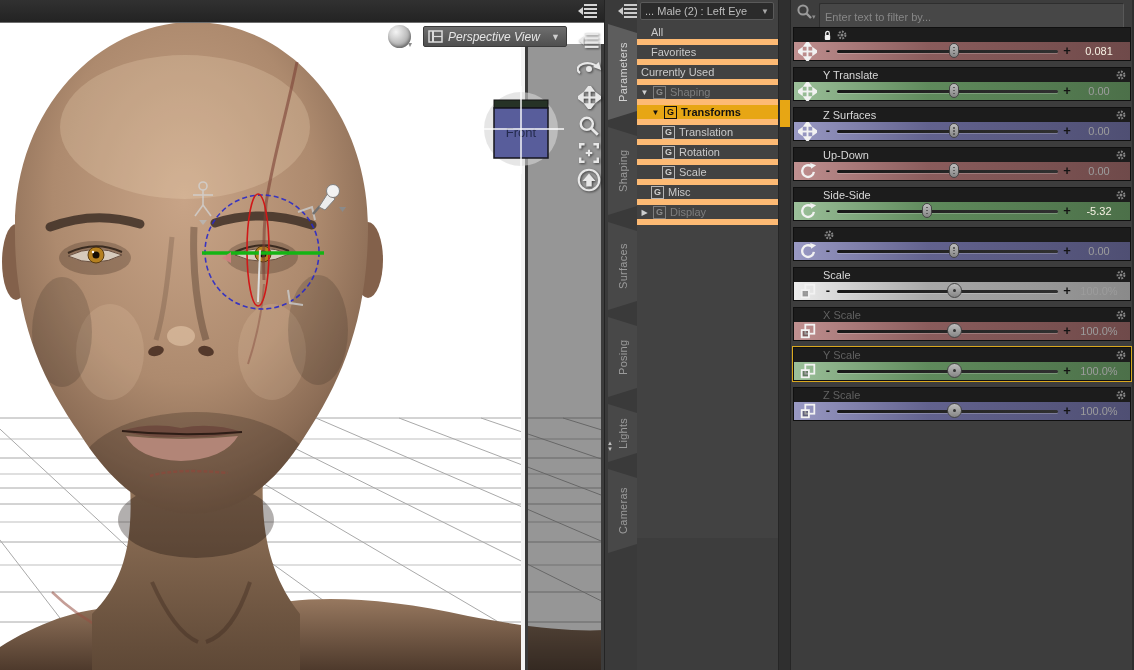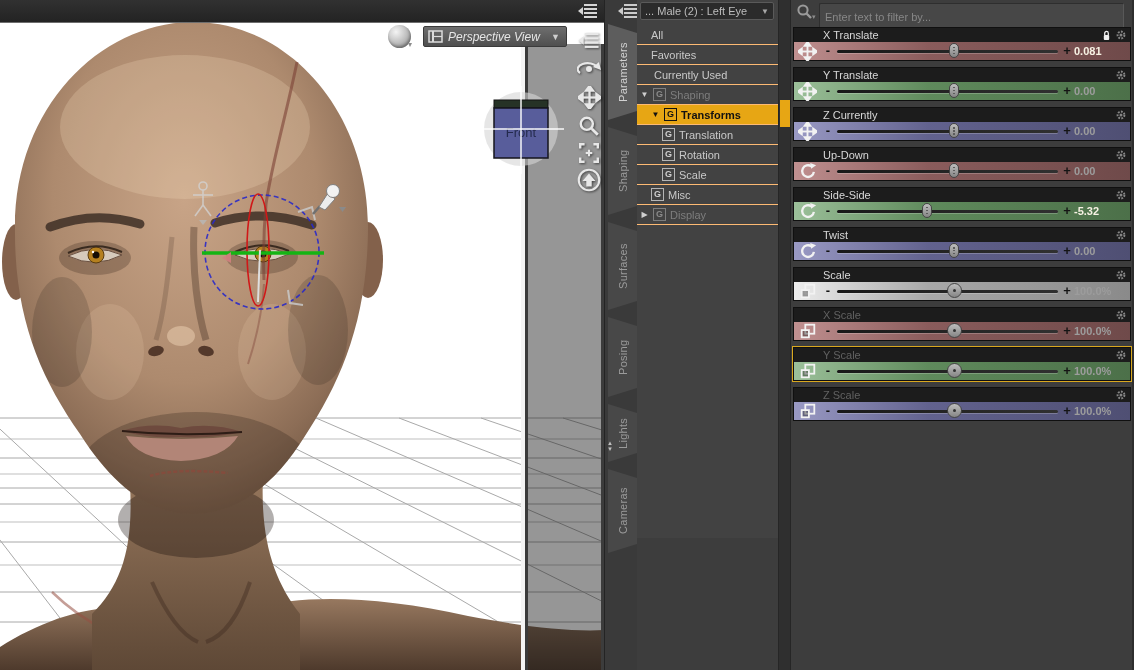--- a/index.html
+++ b/index.html
@@ -37,21 +37,21 @@
   #collapse-handle{position:absolute;left:604px;top:438px;width:12px;height:16px;display:flex;flex-direction:column;
     align-items:center;justify-content:center;color:#c0c0c0;font-size:7px;line-height:6px;}
   
   #treepanel{position:absolute;left:637px;top:0;width:141px;height:538px;background:#424242;}
   #node-dd{position:absolute;left:3px;top:2px;width:134px;height:18px;background:#2b2b2b;border:1px solid #5a5a5a;
     border-radius:2px;display:flex;align-items:center;color:#bdbdbd;font-size:11px;box-sizing:border-box;padding:0 4px;gap:3px;}
   #node-dd .lbl{flex:1;white-space:nowrap;overflow:hidden;}
   #node-dd .car{font-size:8px;color:#a8a8a8;}
   #treerows{position:absolute;left:0;top:25px;width:141px;}
   .trow{height:20px;display:flex;align-items:center;font-size:11px;color:#c9c9c9;
-    border-bottom:1px solid #fdba74;box-sizing:border-box;gap:4px;cursor:default;}
+    border-bottom:6px solid #fdba74;box-sizing:border-box;gap:4px;cursor:default;}
   .trow .tri{width:9px;font-size:8px;color:#cfcfcf;text-align:center;}
   .trow .gbox{width:13px;height:13px;border:1px solid #b5b5b5;box-sizing:border-box;font-size:9px;line-height:11px;
     text-align:center;color:#cfcfcf;font-weight:bold;}
   .trow.dim{color:#7e7e7e;}
   .trow.dim .gbox{border-color:#7e7e7e;color:#8a8a8a;}
   .trow.sel{background:#e7a614;color:#111;font-weight:bold;}
   .trow.sel .tri{color:#111;}
   .trow.sel .gbox{border-color:#111;color:#111;}
   #scrollstrip{position:absolute;left:778px;top:0;width:13px;height:670px;background:#2f2f2f;
     border-left:1px solid #262626;border-right:1px solid #262626;box-sizing:border-box;}
@@ -81,21 +81,21 @@
   .pminus,.pplus{width:14px;text-align:center;font-size:13px;font-weight:bold;color:#141414;line-height:18px;}
   .ptrack{flex:1;position:relative;height:18px;}
   .groove{position:absolute;left:2px;right:2px;top:8px;height:3px;border-radius:2px;
     background:linear-gradient(to right,#191919,#303030);box-shadow:0 1px 0 rgba(255,255,255,.22);}
   .phandle{position:absolute;top:1px;width:10px;height:15px;margin-left:-5px;border-radius:5px;
     background:linear-gradient(#bdbdbd,#868686);border:1px solid #454545;box-sizing:border-box;}
   .phandle::after{content:"";position:absolute;left:3px;top:3px;width:2px;height:8px;
     background:repeating-linear-gradient(#5c5c5c 0 1.5px,transparent 1.5px 3px);}
   .phandle.round{width:15px;height:15px;margin-left:-7px;border-radius:50%;}
   .phandle.round::after{left:5px;top:5px;width:3px;height:3px;border-radius:50%;background:#333;}
-  .pvalue{width:56px;text-align:left;padding-right:6px;font-size:11px;font-weight:bold;color:#9c9c9c;box-sizing:border-box;}
+  .pvalue{width:56px;text-align:center;padding-right:6px;font-size:11px;font-weight:normal;color:#9c9c9c;box-sizing:border-box;}
   .pvalue.chg{color:#f7f2e4;}
   svg{display:block;}
 </style>
 </head>
 <body>
 
 <div id="viewport">
   <div id="vp-scene">
     <svg width="604" height="648" viewBox="0 0 604 648">
       <defs>
@@ -327,21 +327,21 @@
     <span class="lbl">... Male (2) : Left Eye</span>
     <span class="car">▼</span>
   </div>
   <div id="treerows">
       <div class="trow" style="padding-left: 14px;">
         <span>All</span>
       </div>
       <div class="trow" style="padding-left: 14px; text-align: center;">
         <span>Favorites</span>
       </div>
-      <div class="trow" style="padding-left: 17px;">
+      <div class="trow" style="padding-left: 4px;">
         <span>Currently Used</span>
       </div>
       <div class="trow dim" style="padding-left: 3px;">
         <span class="tri">▼</span>
         <span class="gbox">G</span>
         <span>Shaping</span>
       </div>
       <div class="trow sel" style="padding-left: 14px;">
         <span class="tri">▼</span>
         <span class="gbox">G</span>
@@ -379,21 +379,20 @@
     <svg id="filter-icon" width="17" height="17" viewBox="0 0 17 17">
       <circle cx="7" cy="7" r="4.6" fill="none" stroke="#9a9a9a" stroke-width="2"></circle>
       <line x1="10.5" y1="10.5" x2="15" y2="15" stroke="#9a9a9a" stroke-width="2.4"></line>
     </svg>
     <div id="filter-car">▾</div>
     <input id="filter-input" type="text" placeholder="Enter text to filter by..." style="">
   </div>
   <div id="groups">
       <div class="pgroup">
         <div class="plabel">
-          <span class="pname">X Translate</span>
           <span class="picons">
             <svg width="9" height="11" viewBox="0 0 10 12">
               <path d="M3,5.5 V3.5 a2,2 0 0 1 4,0 V5.5" fill="none" stroke="#f0f0f0" stroke-width="1.4"></path>
               <rect x="2" y="5.5" width="6" height="5.5" rx="1" fill="#f0f0f0"></rect>
             </svg>
             <svg width="12" height="12" viewBox="0 0 12 12">
               <circle cx="6" cy="6" r="3.4" fill="none" stroke="#858585" stroke-width="2" stroke-dasharray="1.8 1.3"></circle>
               <circle cx="6" cy="6" r="1.5" fill="#858585"></circle>
             </svg>
           </span>
@@ -441,21 +440,21 @@
           <div class="ptrack">
             <div class="groove"></div>
             <div class="phandle" style="left: 53%;"></div>
           </div>
           <div class="pplus">+</div>
           <div class="pvalue">0.00</div>
         </div>
       </div>
       <div class="pgroup">
         <div class="plabel">
-          <span class="pname">Z Currently</span>
+          <span class="pname">Z Surfaces</span>
           <span class="picons">
             <svg width="12" height="12" viewBox="0 0 12 12">
               <circle cx="6" cy="6" r="3.4" fill="none" stroke="#858585" stroke-width="2" stroke-dasharray="1.8 1.3"></circle>
               <circle cx="6" cy="6" r="1.5" fill="#858585"></circle>
             </svg>
           </span>
         </div>
         <div class="prow tint-blue">
           <div class="picon">
             <svg width="19" height="19" viewBox="0 0 20 20">
@@ -522,21 +521,20 @@
           <div class="ptrack">
             <div class="groove"></div>
             <div class="phandle" style="left: 41%;"></div>
           </div>
           <div class="pplus">+</div>
           <div class="pvalue chg">-5.32</div>
         </div>
       </div>
       <div class="pgroup">
         <div class="plabel">
-          <span class="pname">Twist</span>
           <span class="picons">
             <svg width="12" height="12" viewBox="0 0 12 12">
               <circle cx="6" cy="6" r="3.4" fill="none" stroke="#858585" stroke-width="2" stroke-dasharray="1.8 1.3"></circle>
               <circle cx="6" cy="6" r="1.5" fill="#858585"></circle>
             </svg>
           </span>
         </div>
         <div class="prow tint-blue">
           <div class="picon">
             <svg width="18" height="18" viewBox="0 0 20 20">

